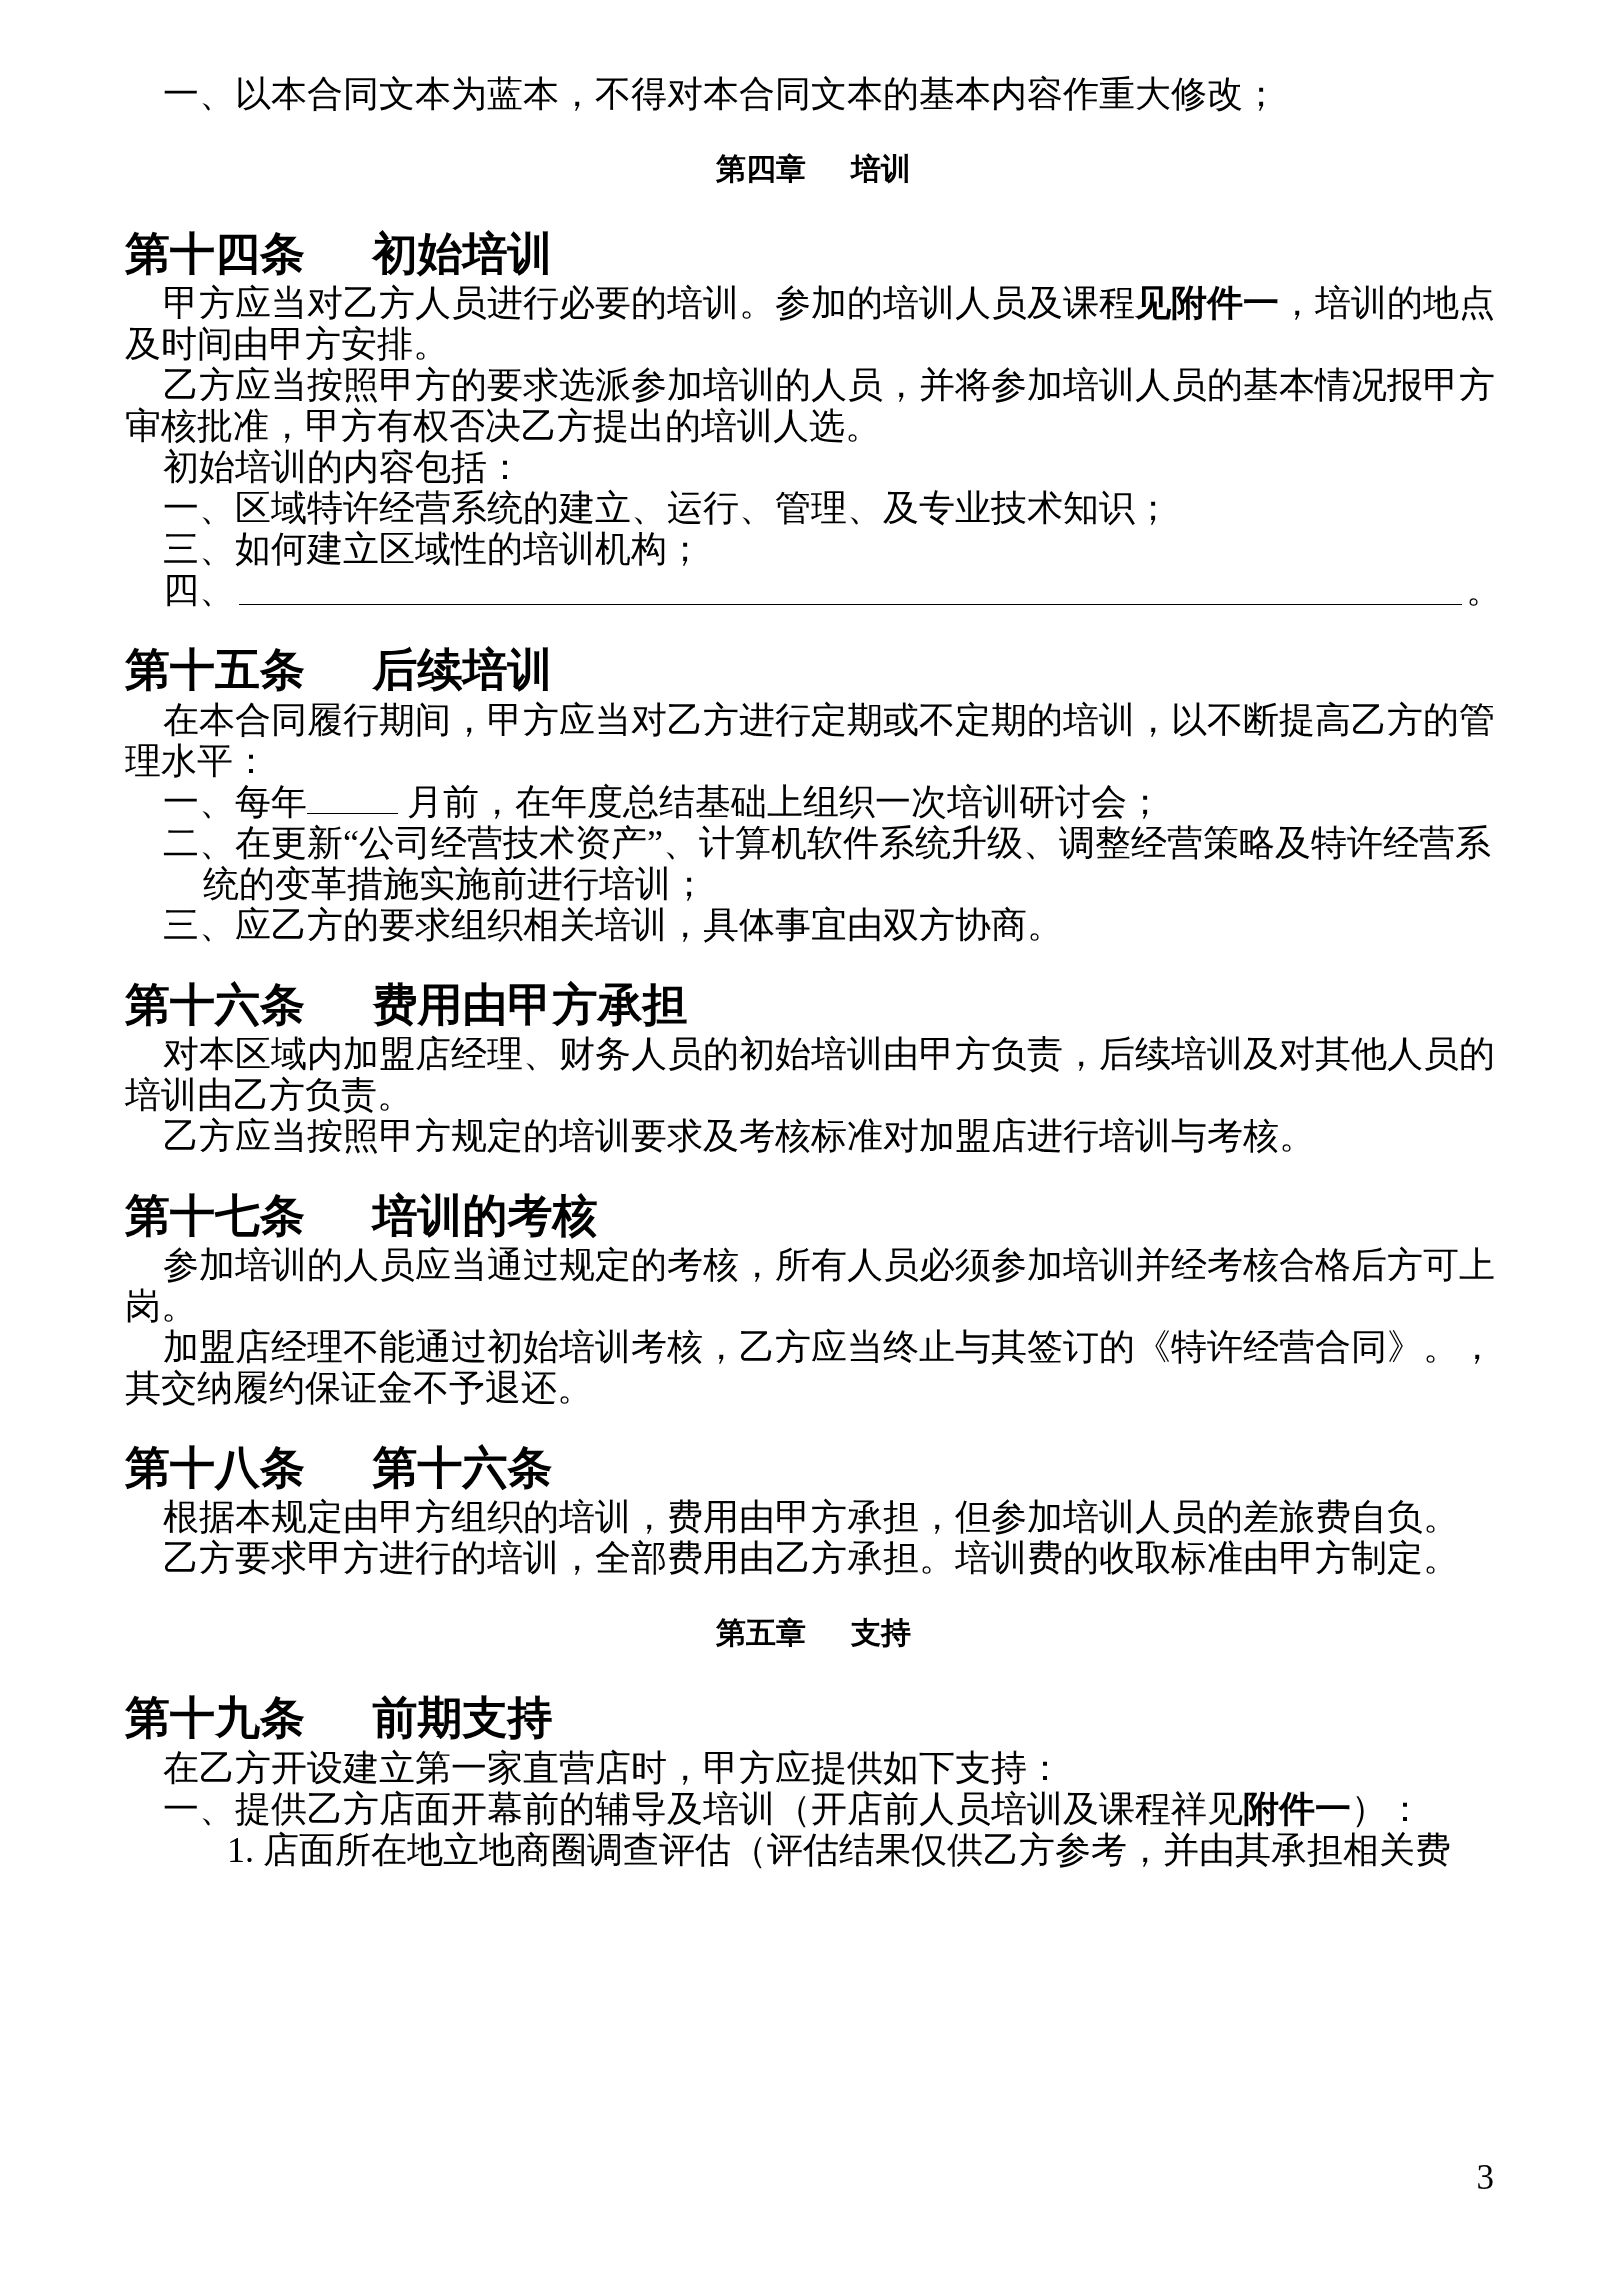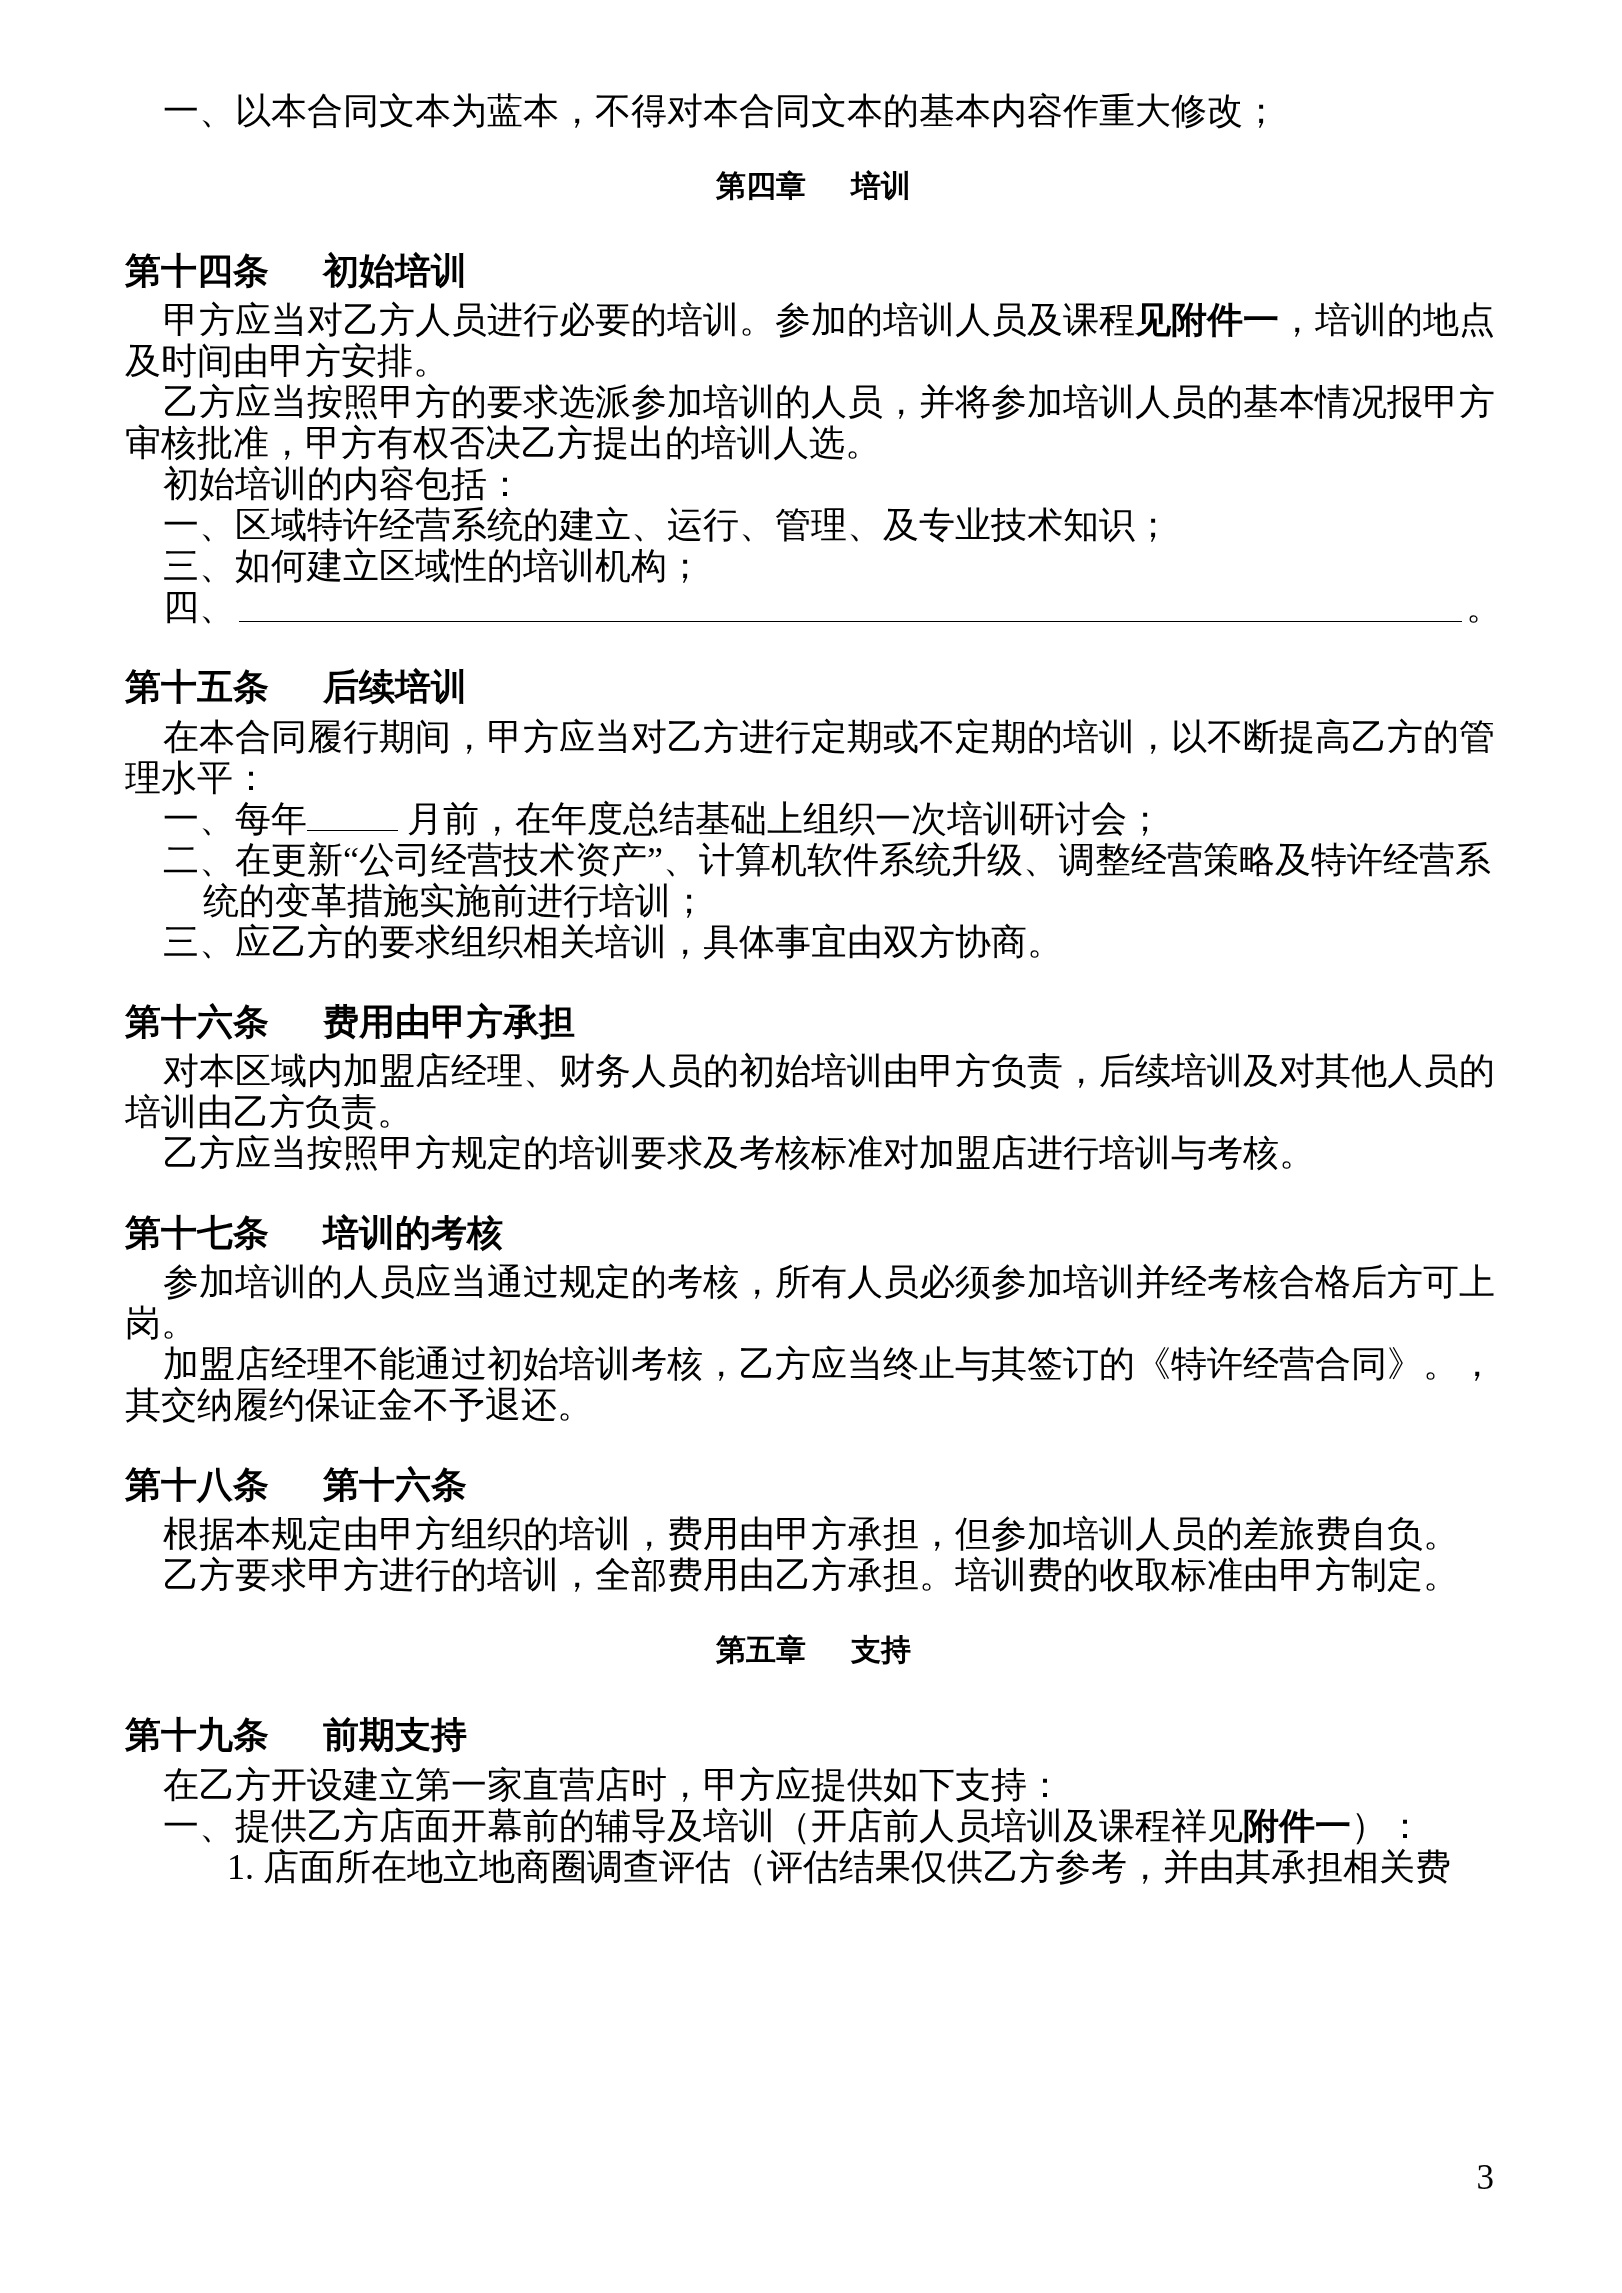--- a/index.html
+++ b/index.html
@@ -10,39 +10,39 @@
     background: #ffffff;
     color: #000000;
     font-family: "Liberation Serif", "DejaVu Serif", serif;
     font-size: 36px;
     line-height: 41px;
     overflow: hidden;
   }
   .content {
     position: absolute;
     left: 125px;
-    top: 91px;
+    top: 74px;
     width: 1377px;
   }
   p { margin: 0; }
   .para { text-indent: 38px; }
   .hang { padding-left: 78px; text-indent: -40px; }
   .sub  { padding-left: 102px; }
   h1.chapter {
     font-family: "Liberation Sans", "DejaVu Sans", sans-serif;
     font-weight: bold;
     font-size: 30px;
     line-height: 53px;
     text-align: center;
     margin: 27px 0 16.4px 0;
   }
   h2.article {
     font-family: "Liberation Sans", "DejaVu Sans", sans-serif;
     font-weight: bold;
-    font-size: 36px;
+    font-size: 45px;
     line-height: 45px;
     margin: 36px 0 7.3px 0;
   }
   .t2 { margin-left: 1.5em; }
   .fill-row {
     display: flex;
     align-items: flex-end;
     padding-left: 38px;
   }
   .fill-row .label { white-space: nowrap; }

